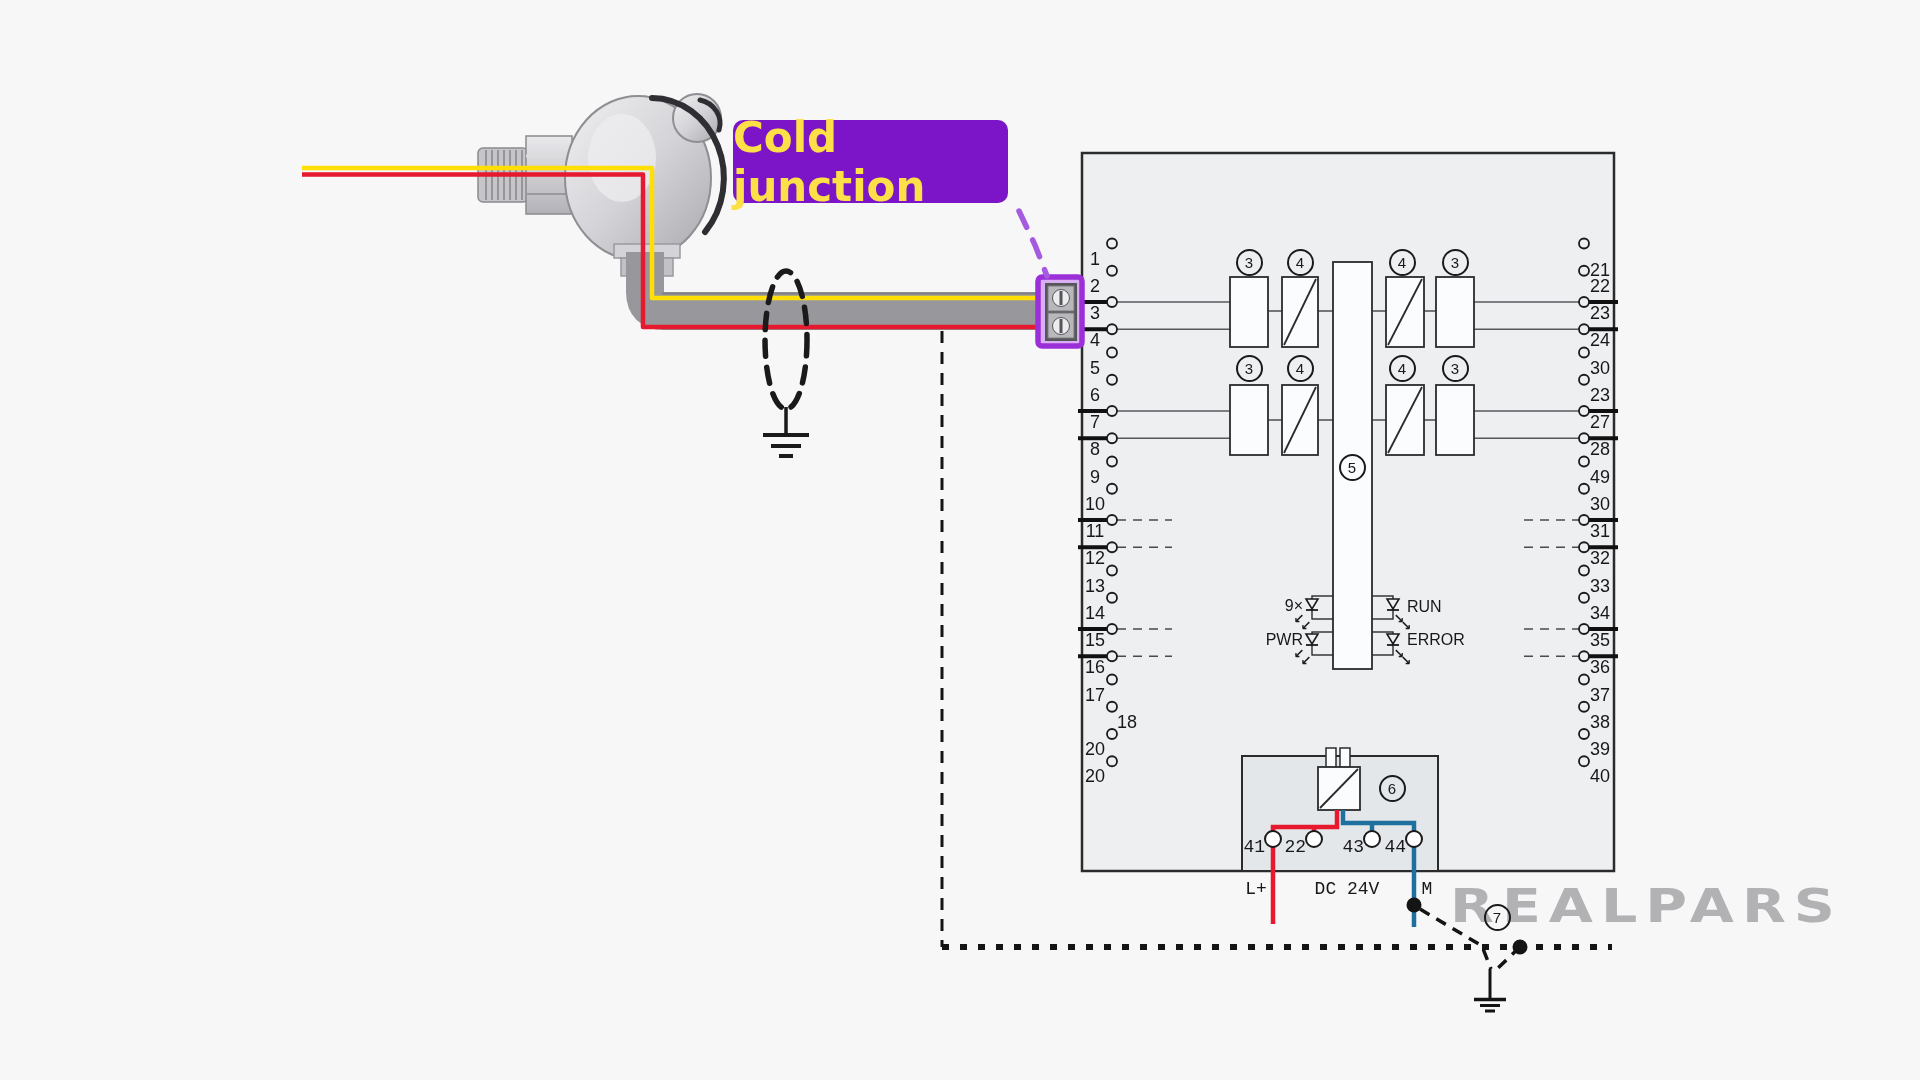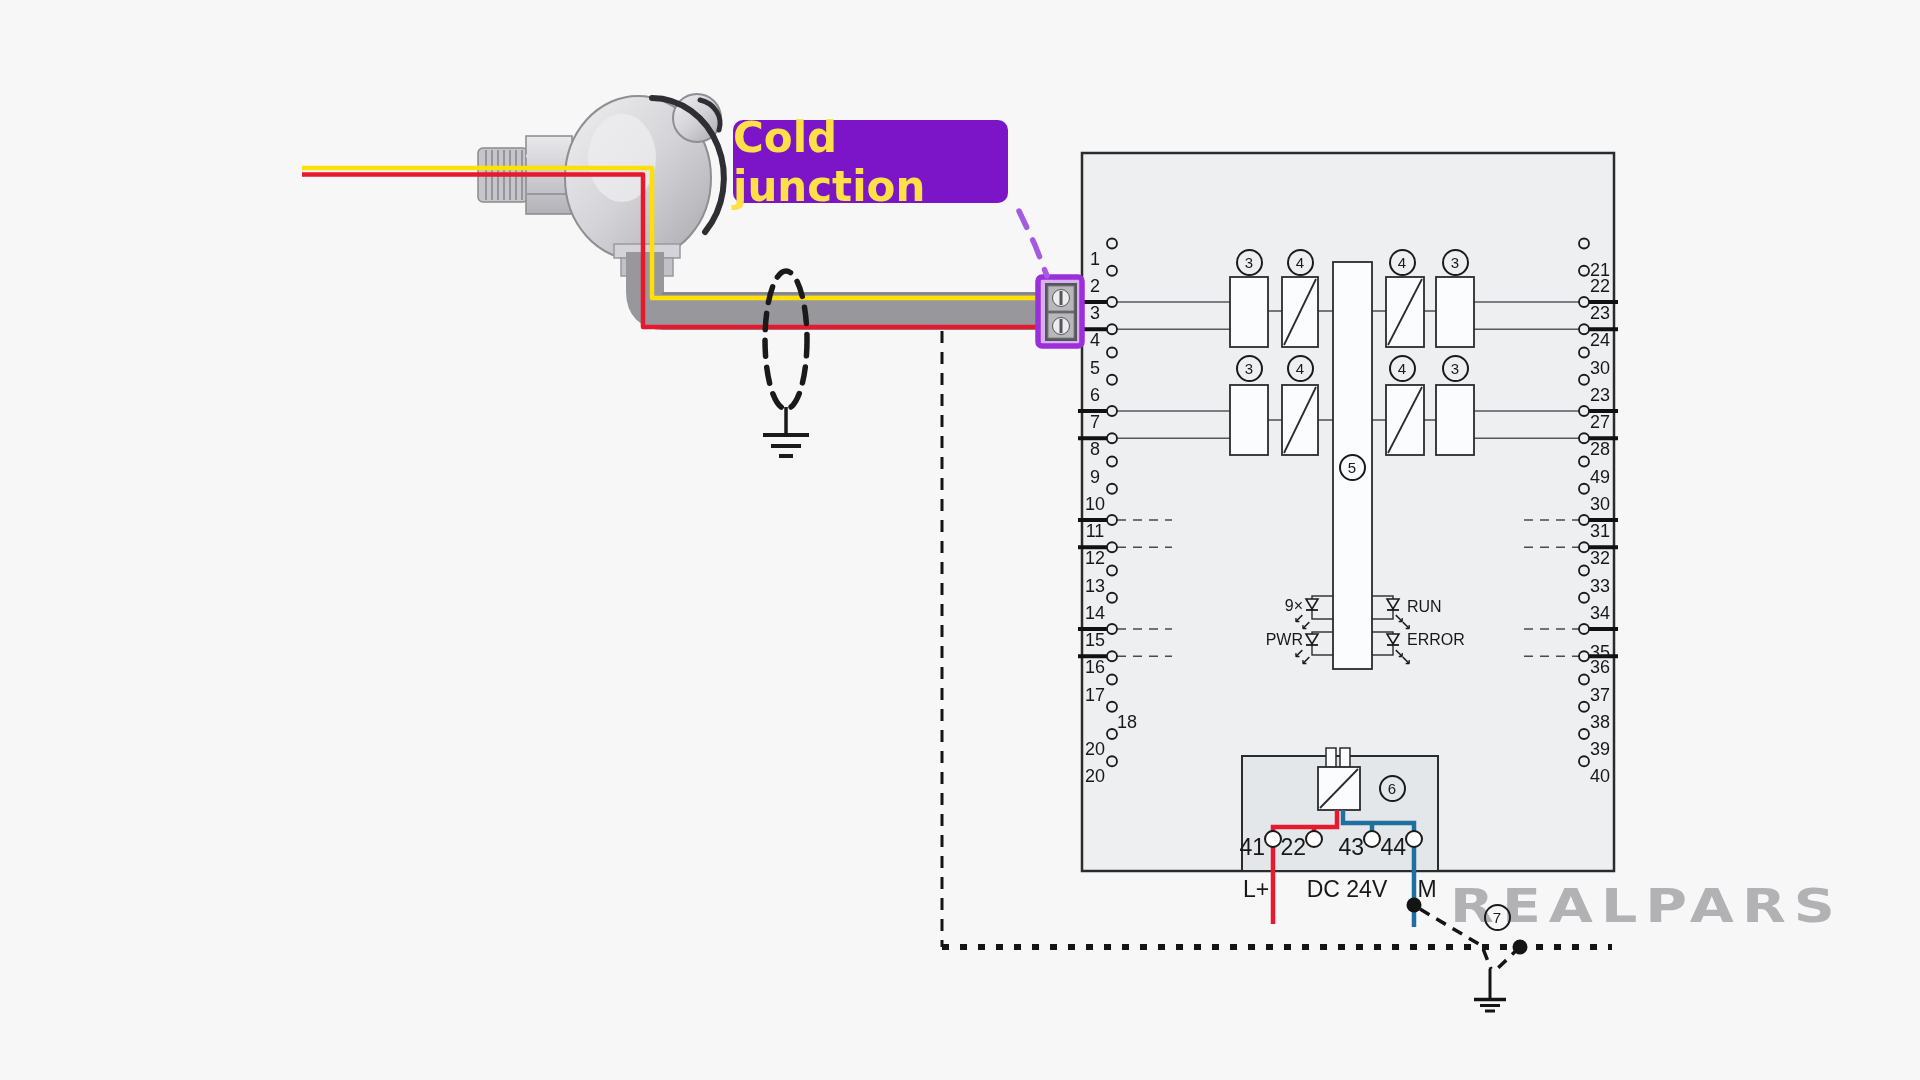--- a/index.html
+++ b/index.html
@@ -8,21 +8,21 @@
   #logo{position:absolute;left:1450px;top:880px;font-size:57px;font-weight:bold;
         letter-spacing:8px;color:#b2b2b5;transform:scaleY(.8);transform-origin:top left;
         font-family:"DejaVu Sans",sans-serif;z-index:1;}
   svg#diagram{position:absolute;left:0;top:0;z-index:2;}
   #overlay{position:absolute;left:0;top:0;width:1920px;height:1080px;z-index:3;pointer-events:none;}
   .lbl{position:absolute;color:#18181b;font-family:"Liberation Sans",sans-serif;}
   .t-num{font-size:18px;line-height:20px;}
   .t-left{width:26px;text-align:center;}
   .t-right{width:40px;text-align:left;}
   .led-lbl{font-size:16px;line-height:18px;}
-  .pw-lbl{font-size:23px;line-height:19px;}
+  .pw-lbl{font-size:18px;line-height:19px;font-family:Liberation Mono, monospace;}
   .c-num{position:absolute;width:23px;height:23px;border:2px solid #1a1a1a;border-radius:50%;
          font-size:15px;line-height:23px;text-align:center;color:#1a1a1a;
          font-family:"Liberation Sans",sans-serif;background:transparent;}
   #callout{position:absolute;left:733px;top:120px;width:275px;height:83px;border-radius:10px;
            display:flex;align-items:center;justify-content:center;color:#fde047;
            font-size:42px;font-weight:bold;font-family:"DejaVu Sans",sans-serif;}
 </style>
 </head>
 <body>
 
@@ -336,21 +336,21 @@
         <div class="lbl t-num t-right" style="left: 1590px; top: 357.5px;">30</div>
         <div class="lbl t-num t-right" style="left: 1590px; top: 384.75px;">23</div>
         <div class="lbl t-num t-right" style="left: 1590px; top: 412px;">27</div>
         <div class="lbl t-num t-right" style="left: 1590px; top: 439.25px;">28</div>
         <div class="lbl t-num t-right" style="left: 1590px; top: 466.5px;">49</div>
         <div class="lbl t-num t-right" style="left: 1590px; top: 493.75px;">30</div>
         <div class="lbl t-num t-right" style="left: 1590px; top: 521px;">31</div>
         <div class="lbl t-num t-right" style="left: 1590px; top: 548.25px;">32</div>
         <div class="lbl t-num t-right" style="left: 1590px; top: 575.5px;">33</div>
         <div class="lbl t-num t-right" style="left: 1590px; top: 602.75px;">34</div>
-        <div class="lbl t-num t-right" style="left: 1590px; top: 630px; margin-top: 12px;">35</div>
+        <div class="lbl t-num t-right" style="left: 1590px; top: 630px;">35</div>
         <div class="lbl t-num t-right" style="left: 1590px; top: 657.25px;">36</div>
         <div class="lbl t-num t-right" style="left: 1590px; top: 684.5px;">37</div>
         <div class="lbl t-num t-right" style="left: 1590px; top: 711.75px;">38</div>
         <div class="lbl t-num t-right" style="left: 1590px; top: 739px;">39</div>
         <div class="lbl t-num t-right" style="left: 1590px; top: 766.25px;">40</div>
       </div>
   </div>
 </div>
 
 </body></html>

